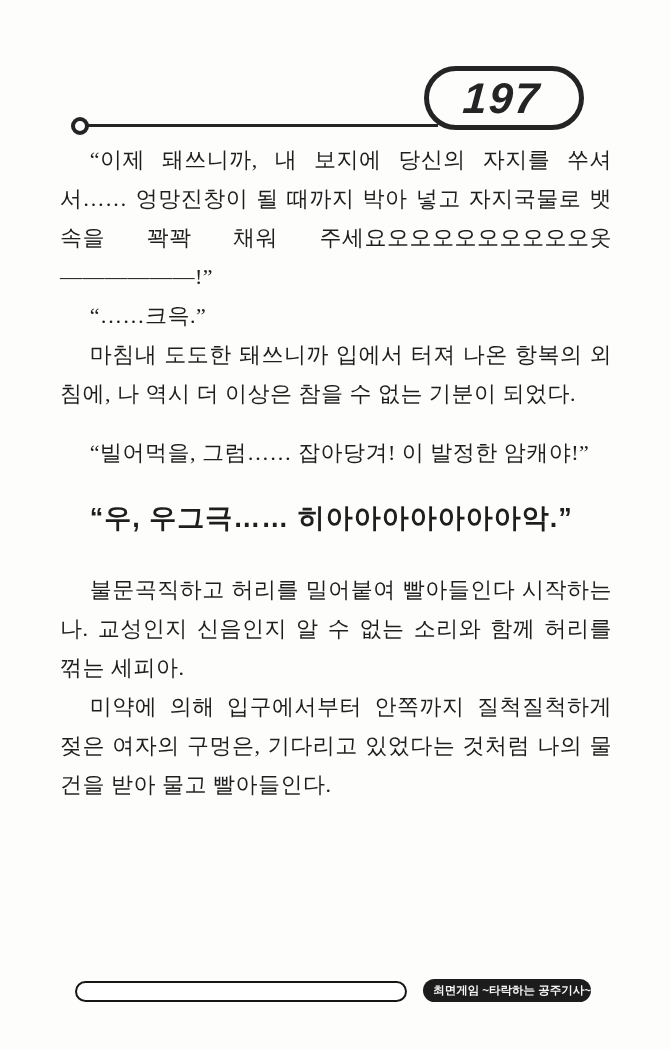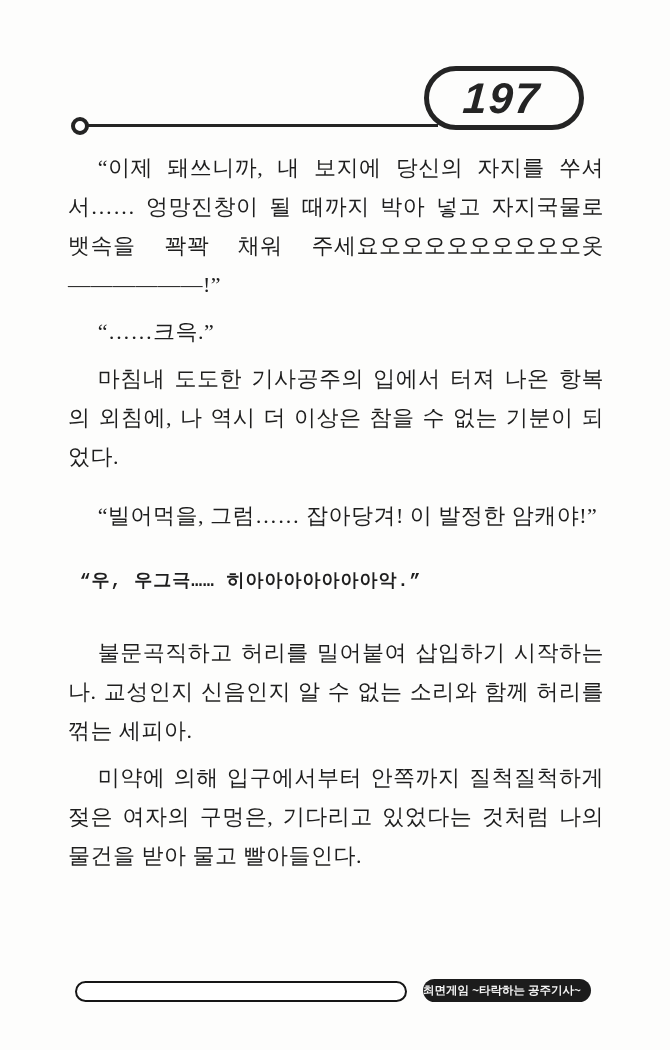--- a/index.html
+++ b/index.html
@@ -33,41 +33,41 @@
     line-height:1;padding-right:4px;
   }
 
   
   .body-text{
     position:absolute;left:60px;top:140px;width:552px;
     font-size:22px;line-height:39px;
     text-align:justify;word-break:break-all;
     letter-spacing:0.5px;
   }
-  .body-text p{margin:8px;}
+  .body-text p{margin:0;}
   .indent{text-indent:1.35em;}
   .para-gap{margin-top:20px !important;}
   .sfx-line{text-indent:1.35em;}
   .emphasis-line{
-    font-family:Liberation Mono, monospace;
-    font-weight:bold;font-size:18px;line-height:40px;
+    font-family:Liberation Sans, sans-serif;
+    font-weight:bold;font-size:27px;line-height:40px;
     margin:26px 0 32px 0 !important;
     text-indent:1.1em;letter-spacing:1px;
     word-break:keep-all;
   }
 
   
   .footer-bar{
     position:absolute;left:75px;top:981px;width:328px;height:17px;
     background:#fff;border:2.5px solid #161616;border-radius:11px;
   }
   .footer-badge{
     position:absolute;left:423px;top:979px;width:168px;height:23px;
     background:#1c1c1c;border-radius:12px;
-    display:flex;align-items:center;justify-content:flex-start;
+    display:flex;align-items:center;justify-content:flex-end;
   }
   .footer-badge span{
     font-family:"Liberation Sans","DejaVu Sans",sans-serif;
     font-weight:bold;font-size:11.5px;color:#f5f5f5;
     white-space:nowrap;line-height:1;
   }
 </style>
 </head>
 <body>
 
@@ -75,24 +75,24 @@
 
   <div class="header-ring"></div>
   <div class="header-rule"></div>
   <div class="page-number-pill">
     <span class="page-number">197</span>
   </div>
 
   <div class="body-text">
     <p class="indent">“이제 돼쓰니까, 내 보지에 당신의 자지를 쑤셔서…… 엉망진창이 될 때까지 박아 넣고 자지국물로 뱃속을 꽉꽉 채워 주세요오오오오오오오오오옷——————!”</p>
     <p class="indent">“……크윽.”</p>
-    <p class="indent">마침내 도도한 기사공주의 입에서 터져 나온 항복의 외침에, 나 역시 더 이상은 참을 수 없는 기분이 되었다.</p>
+    <p class="indent">마침내 도도한 돼쓰니까 입에서 터져 나온 항복의 외침에, 나 역시 더 이상은 참을 수 없는 기분이 되었다.</p>
     <p class="indent para-gap">“빌어먹을, 그럼…… 잡아당겨! 이 발정한 암캐야!”</p>
     <p class="emphasis-line">“우, 우그극…… 히아아아아아아아악.”</p>
-    <p class="indent">불문곡직하고 허리를 밀어붙여 삽입하기 시작하는 나. 교성인지 신음인지 알 수 없는 소리와 함께 허리를 꺾는 세피아.</p>
+    <p class="indent">불문곡직하고 허리를 밀어붙여 빨아들인다 시작하는 나. 교성인지 신음인지 알 수 없는 소리와 함께 허리를 꺾는 세피아.</p>
     <p class="indent">미약에 의해 입구에서부터 안쪽까지 질척질척하게 젖은 여자의 구멍은, 기다리고 있었다는 것처럼 나의 물건을 받아 물고 빨아들인다.</p>
   </div>
 
   <div class="footer-bar"></div>
   <div class="footer-badge">
     <span>최면게임 ~타락하는 공주기사~</span>
   </div>
 
 </div>
 

